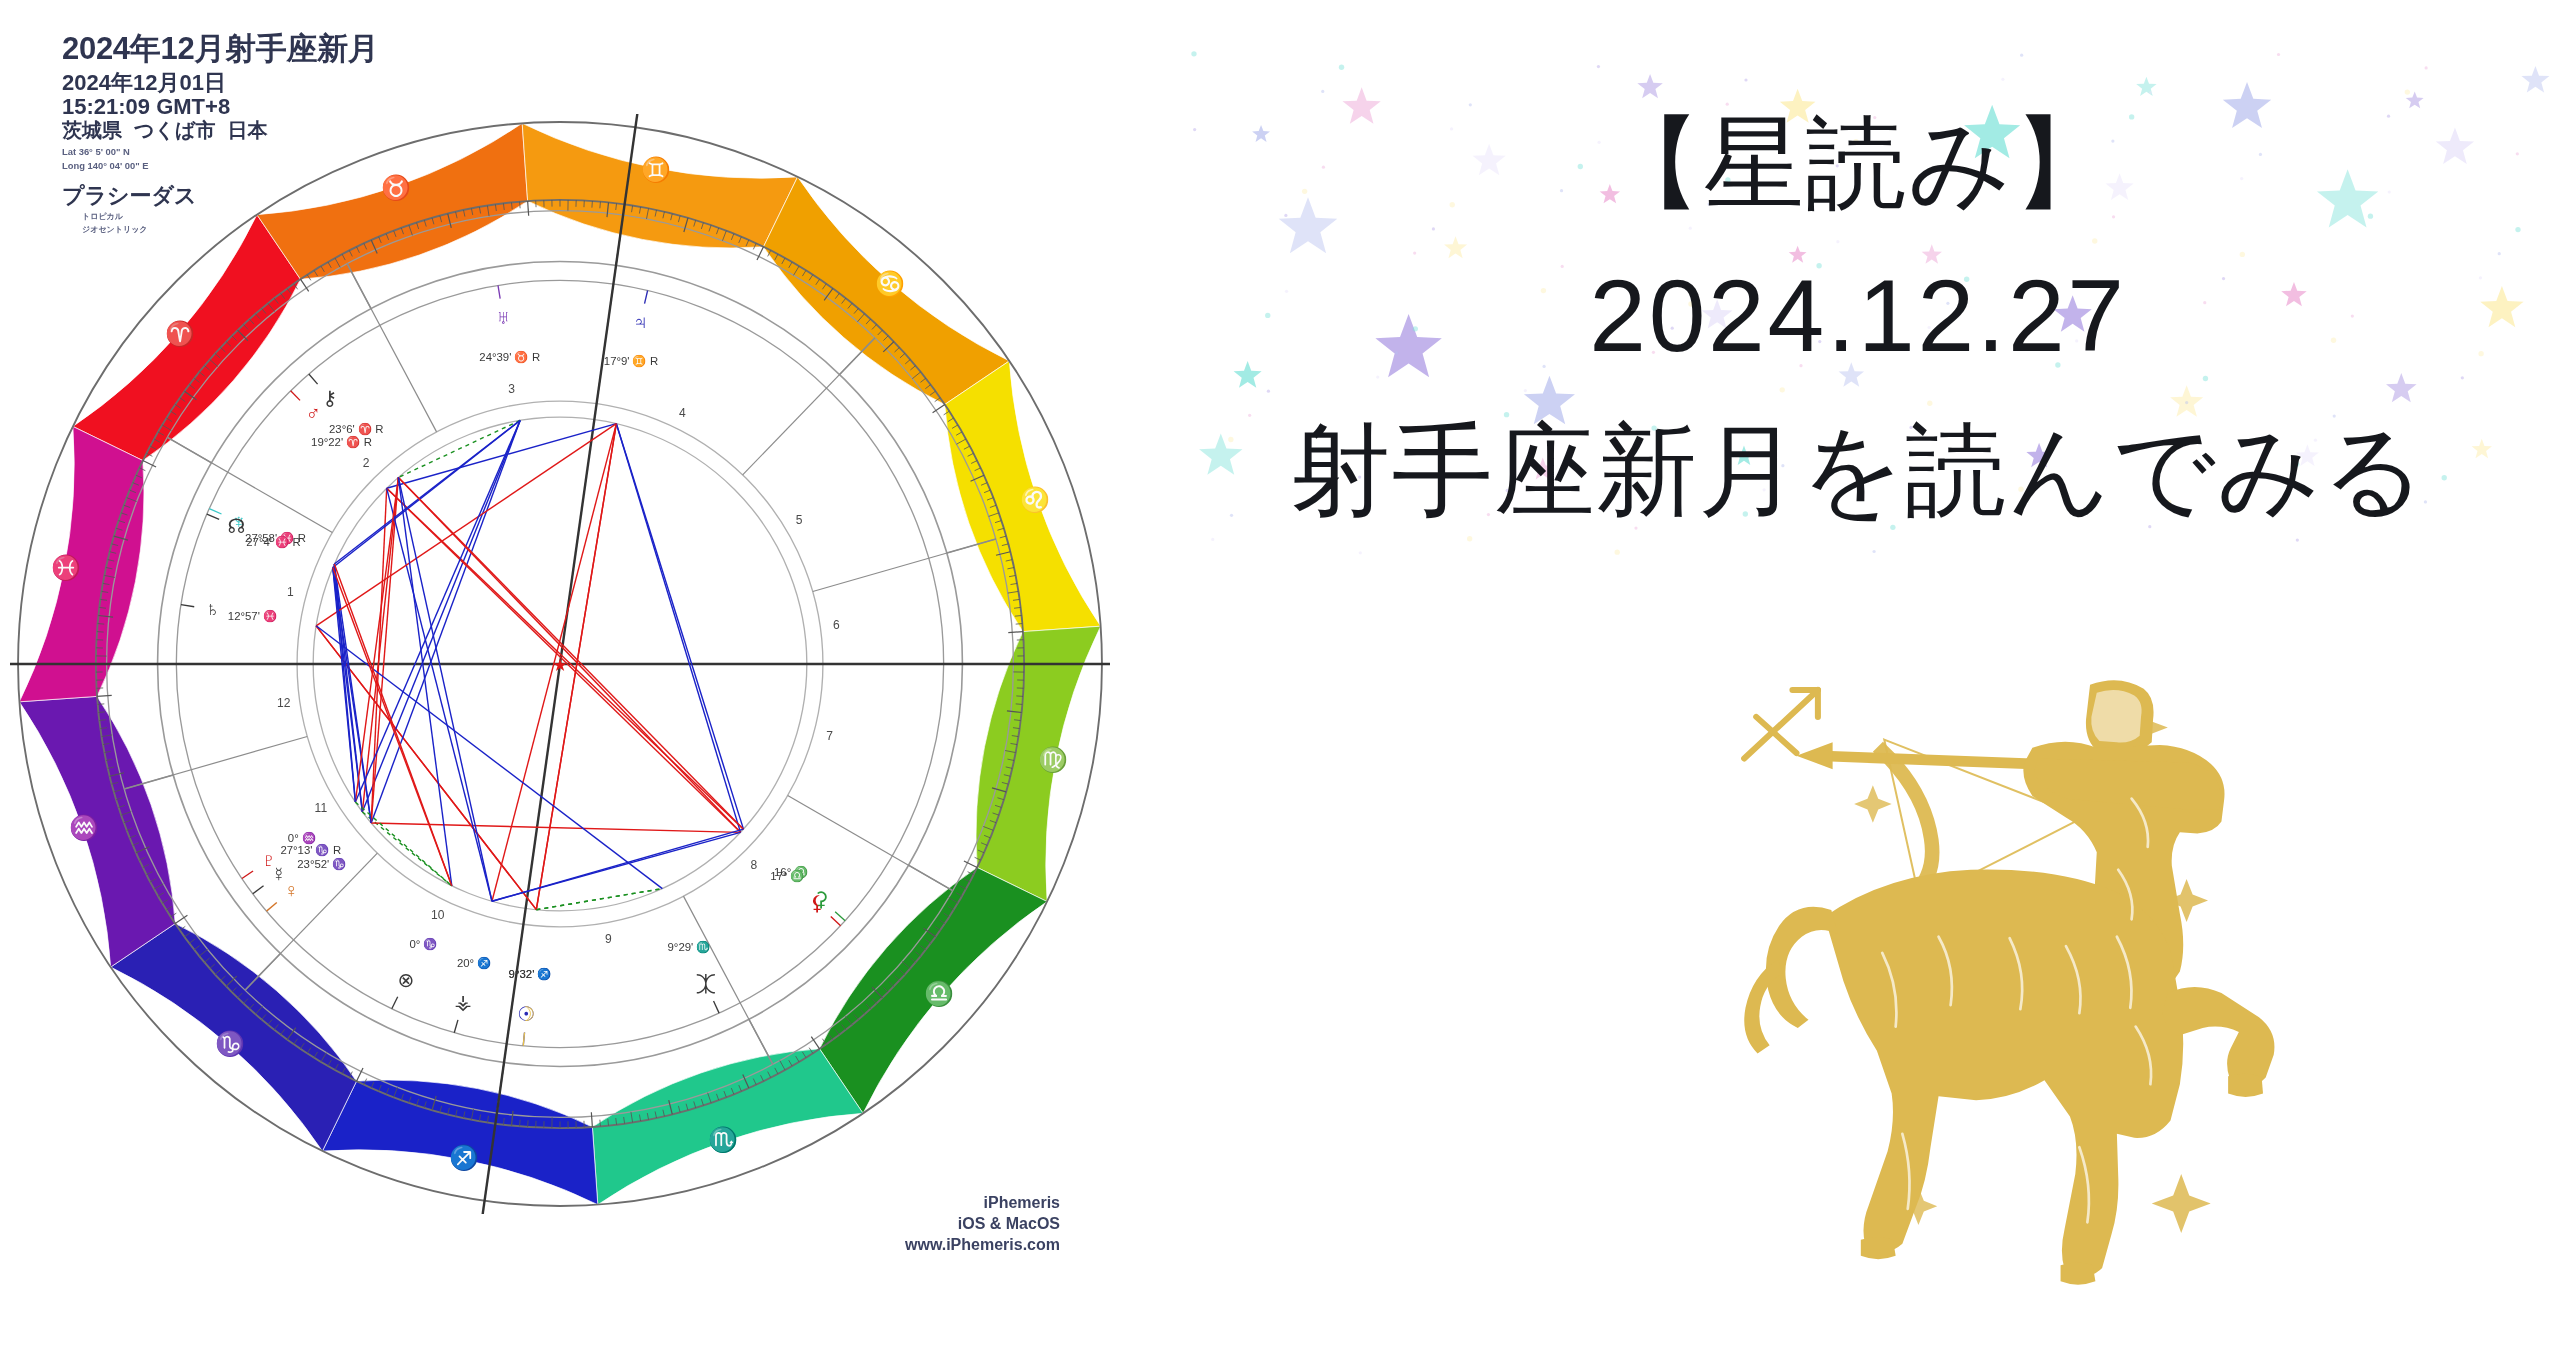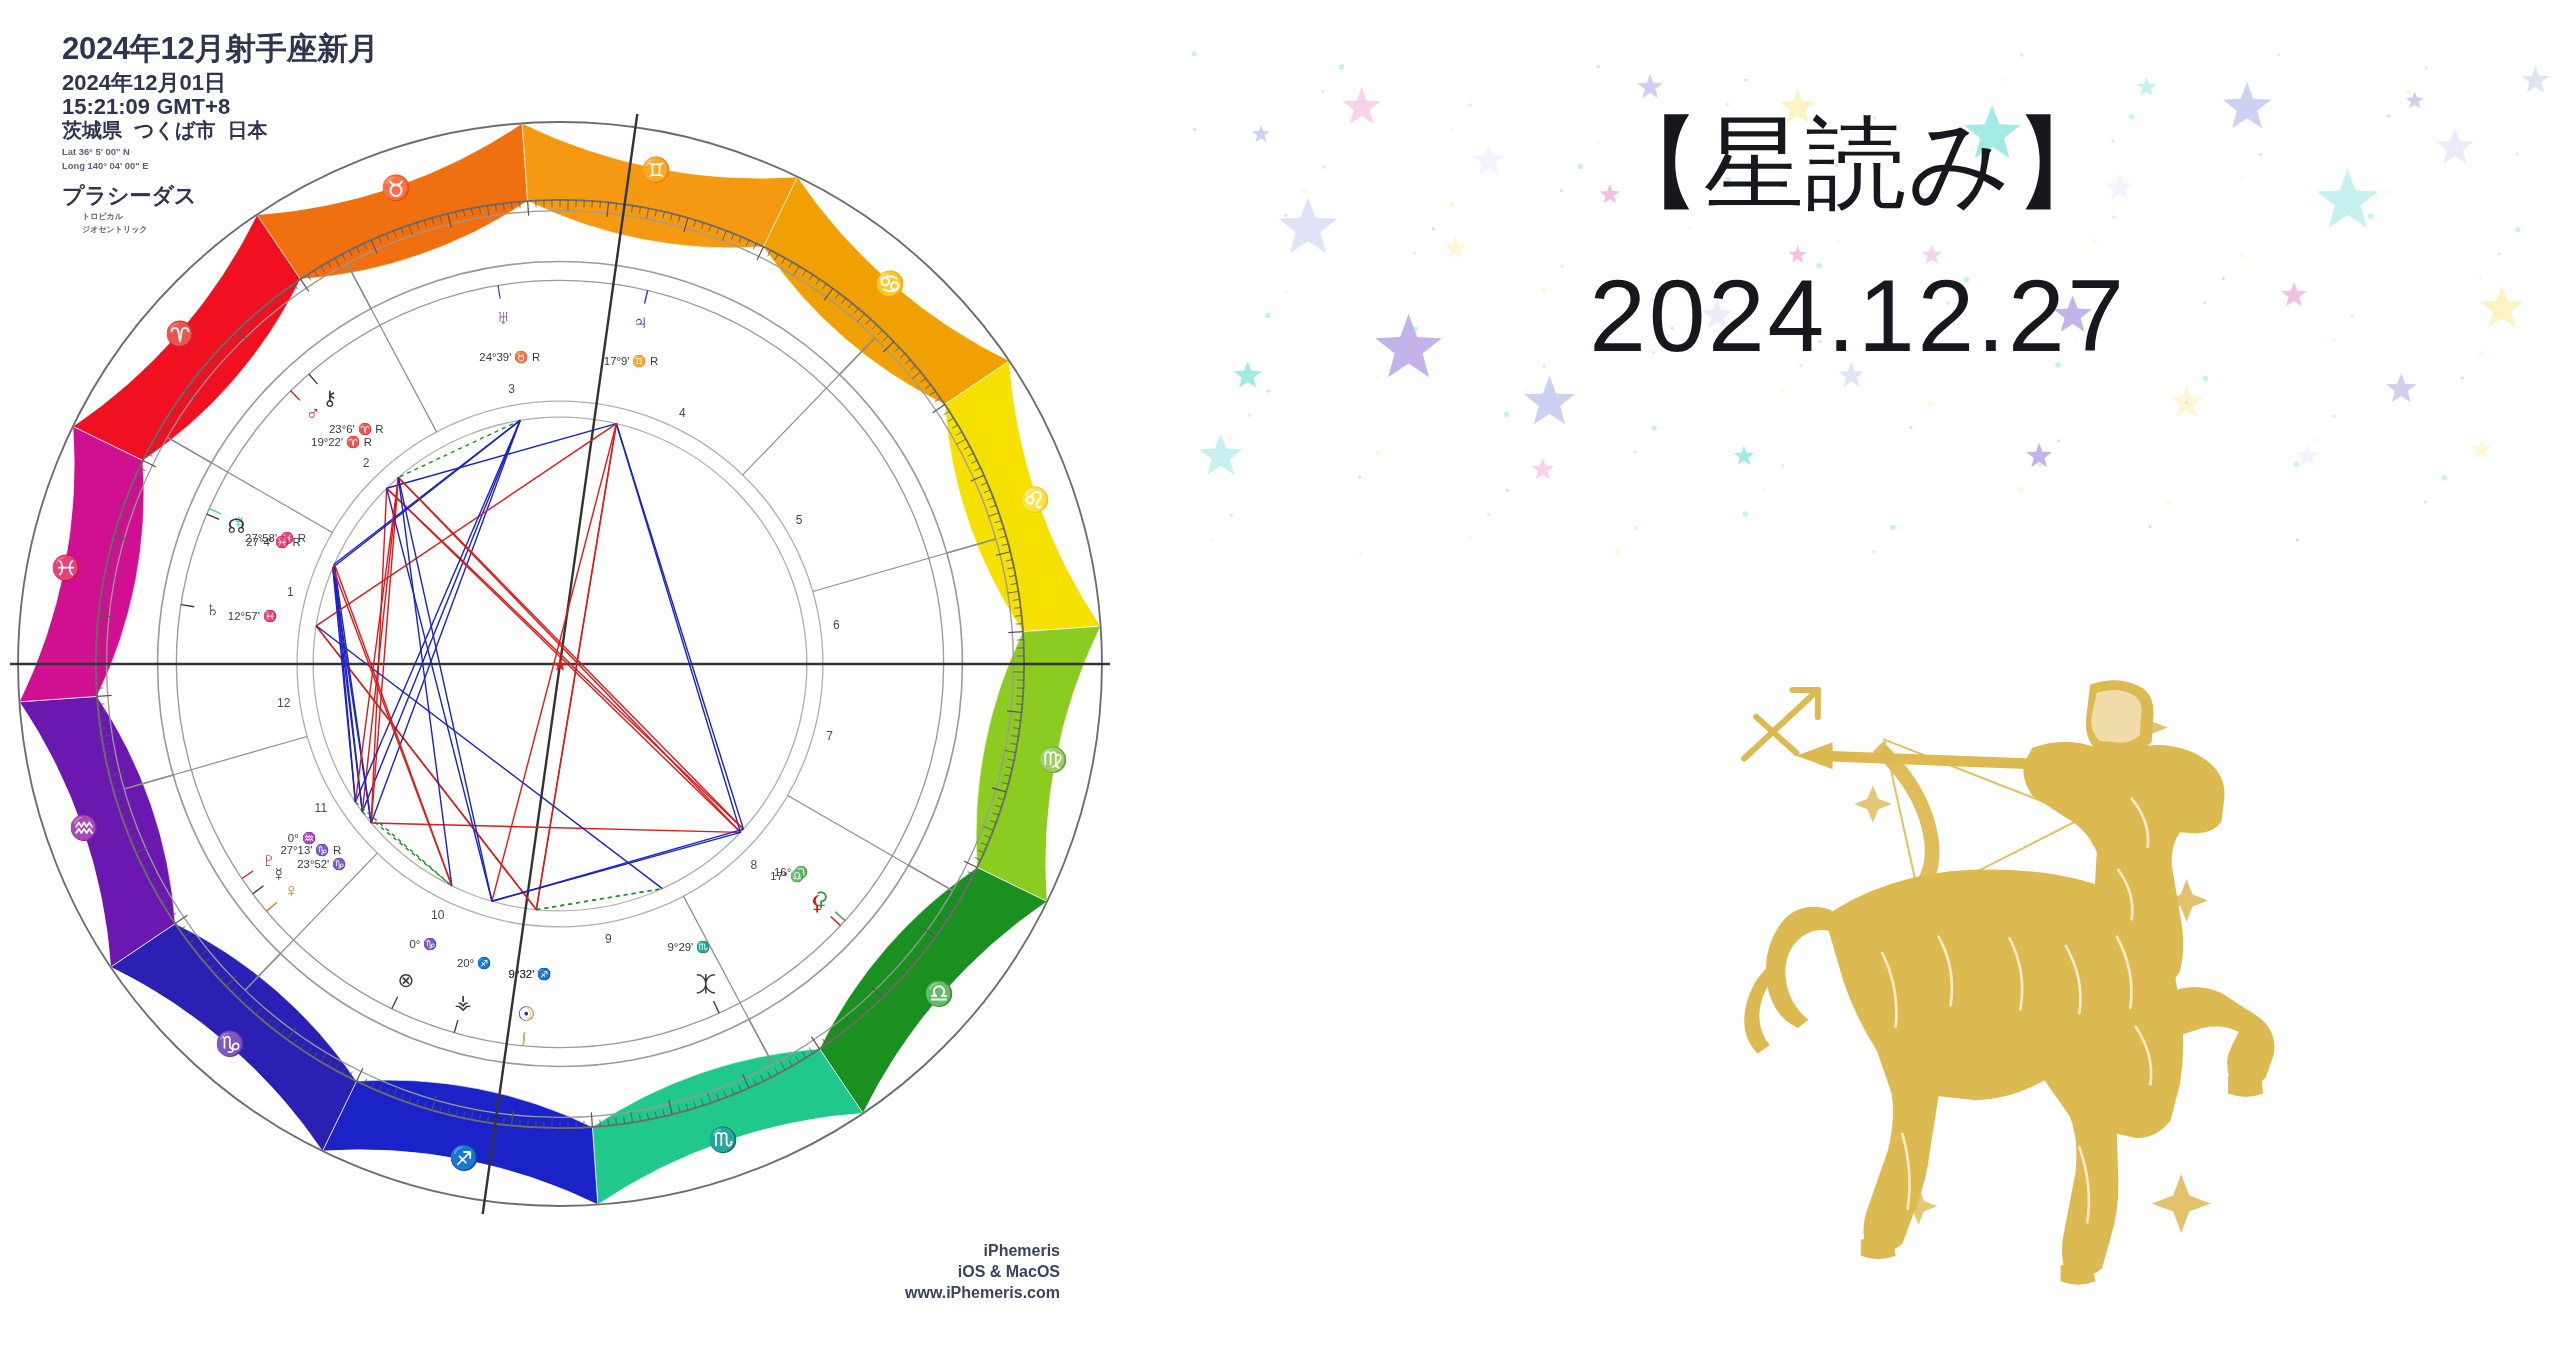--- a/index.html
+++ b/index.html
@@ -14,21 +14,21 @@
   #chart-header .h-date { font-size: 22px; font-weight: 700; margin-top: 4px; }
   #chart-header .h-time { font-size: 22px; font-weight: 700; }
   #chart-header .h-place { font-size: 20px; font-weight: 700; margin-top: 1.3px; font-family: Liberation Mono, monospace; }
   #chart-header .h-coord { font-size: 9.4px; font-weight: 700; color: #5a6080; line-height: 1.35; margin-top: 2px; }
   #chart-header .h-house { font-size: 22px; font-weight: 700; margin-top: 11px; }
   #chart-header .h-sub { font-size: 8px; font-weight: 700; color: #5a6080; line-height: 1.4; margin-top: 2px; margin-left: 20px; }
 
   #wheel-wrap { position: absolute; left: 10px; top: 114px; width: 1100px; height: 1100px; }
   #wheel { width: 100%; height: 100%; display: block; }
 
-  #credits { position: absolute; left: 778px; top: 1240px; width: 282px; text-align: right;
+  #credits { position: absolute; left: 778px; top: 1192px; width: 282px; text-align: right;
              font-size: 16px; font-weight: 700; color: #3b4262; line-height: 1.32; }
 
   
   #right-panel { position: absolute; left: 1140px; top: 0; width: 1436px; height: 1348px; }
 
   #title-block { position: absolute; left: 0; top: 74px; width: 1436px; text-align: center; color: #16181d; z-index: 4; }
   .t-line { white-space: nowrap; margin-top: 28px; }
   #t1 { font-size: 101px; font-weight: 500; letter-spacing: 1.3px; line-height: 1.22; }
   #t2 { font-size: 102px; font-weight: 400; letter-spacing: 2.7px; line-height: 1.24; }
   #t3 { font-size: 101px; font-weight: 400; letter-spacing: 1.3px; line-height: 1.24; }
@@ -800,20 +800,21 @@
         <circle cx="602" cy="506" r="2.4" fill="#b9c0ef" opacity="0.45"></circle>
         <circle cx="739" cy="747" r="2.4" fill="#f0b4dd" opacity="0.45"></circle>
         <circle cx="876" cy="228" r="4" fill="#7fe3da" opacity="0.45"></circle>
         <circle cx="1013" cy="469" r="2.4" fill="#b9a8e8" opacity="0.45"></circle>
       </g>
   </svg>
 
   <div id="title-block">
     <div class="t-line" id="t1">【星読み】</div>
     <div class="t-line" id="t2">2024.12.27</div>
+    <div class="t-line" id="t3">射手座新月を読んでみる</div>
   </div>
 
   <div id="sagittarius-art">
     <svg viewBox="0 0 900 910" xmlns="http://www.w3.org/2000/svg">
       <g fill="#ddb951">
 
         <path d="M628 30 L640 62 L672 74 L640 86 L628 118 L616 86 L584 74 L616 62 Z" opacity="0.85"></path>
         <path d="M700 300 L709 323 L732 332 L709 341 L700 364 L691 341 L668 332 L691 323 Z" opacity="0.85"></path>
         <path d="M692 740 L704 772 L736 784 L704 796 L692 828 L680 796 L648 784 L680 772 Z" opacity="0.85"></path>
         <path d="M232 160 L240 180 L260 188 L240 196 L232 216 L224 196 L204 188 L224 180 Z" opacity="0.8"></path>

